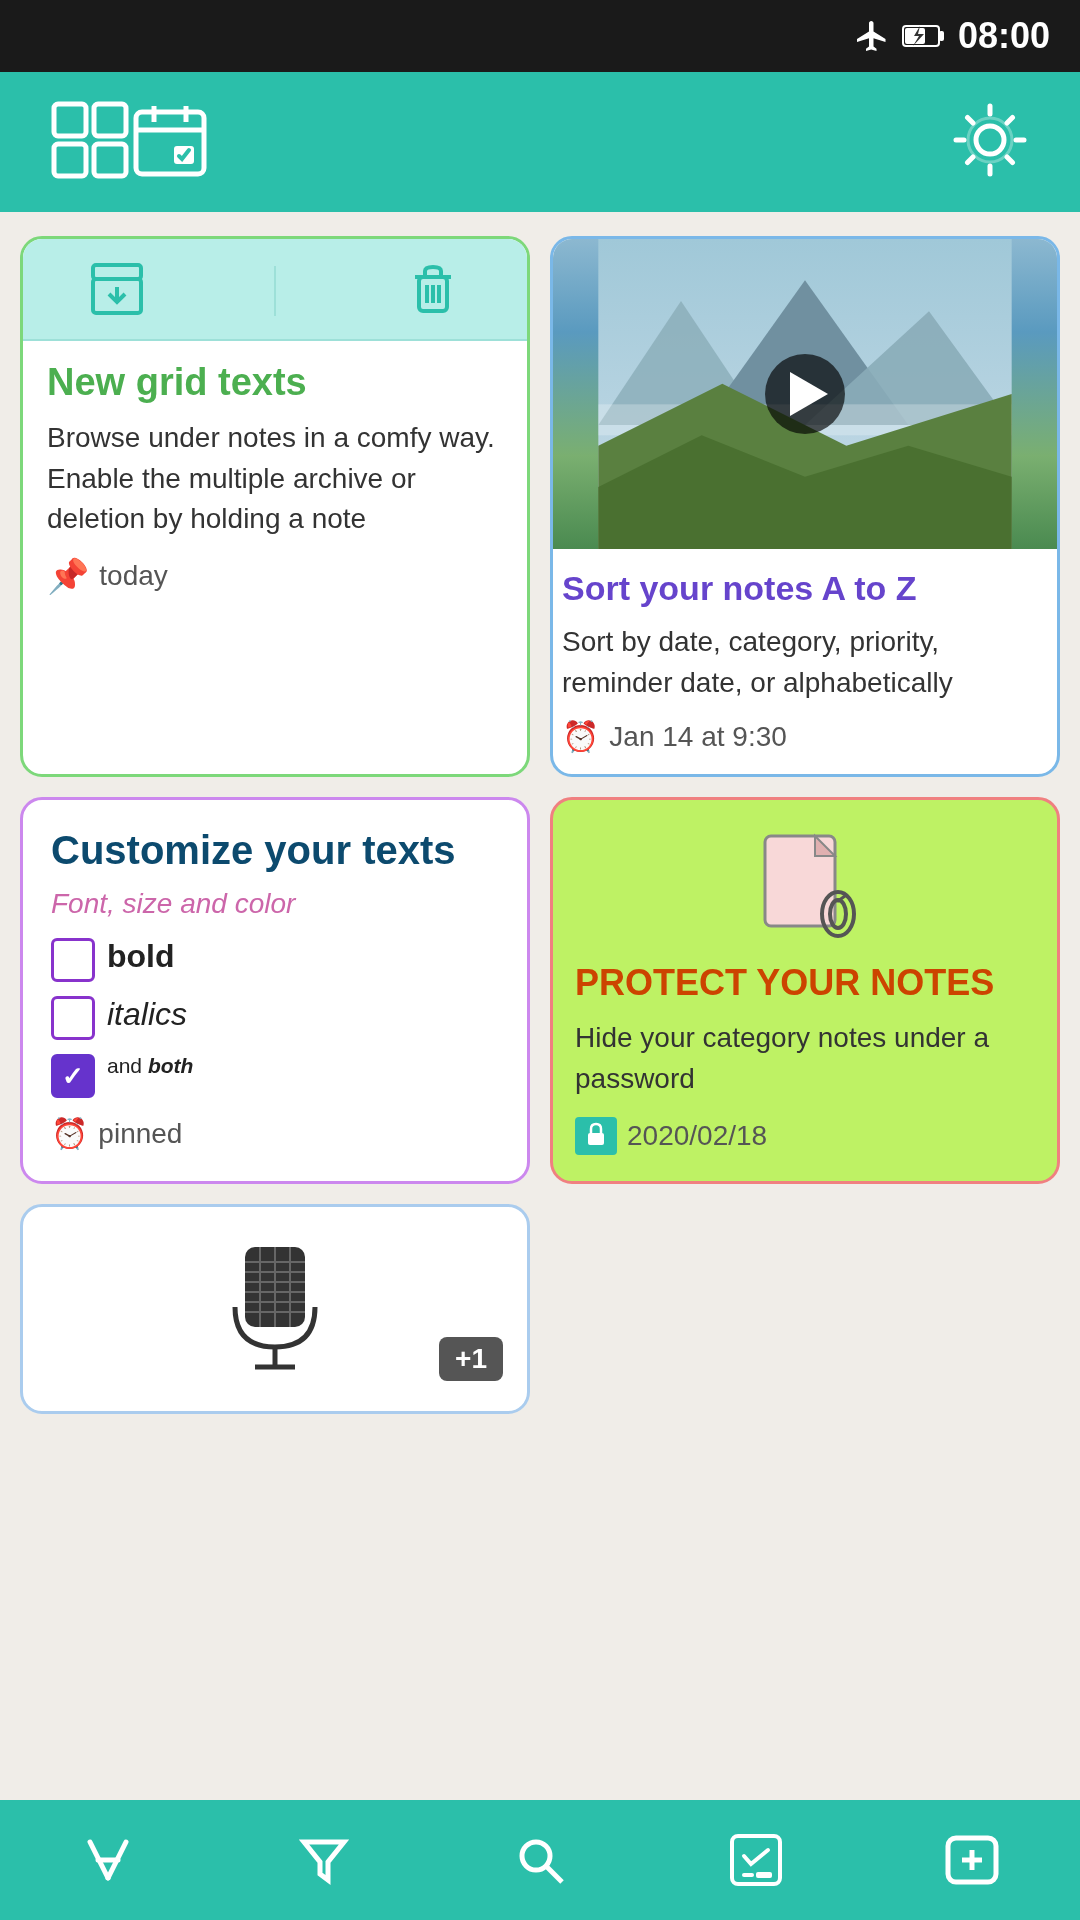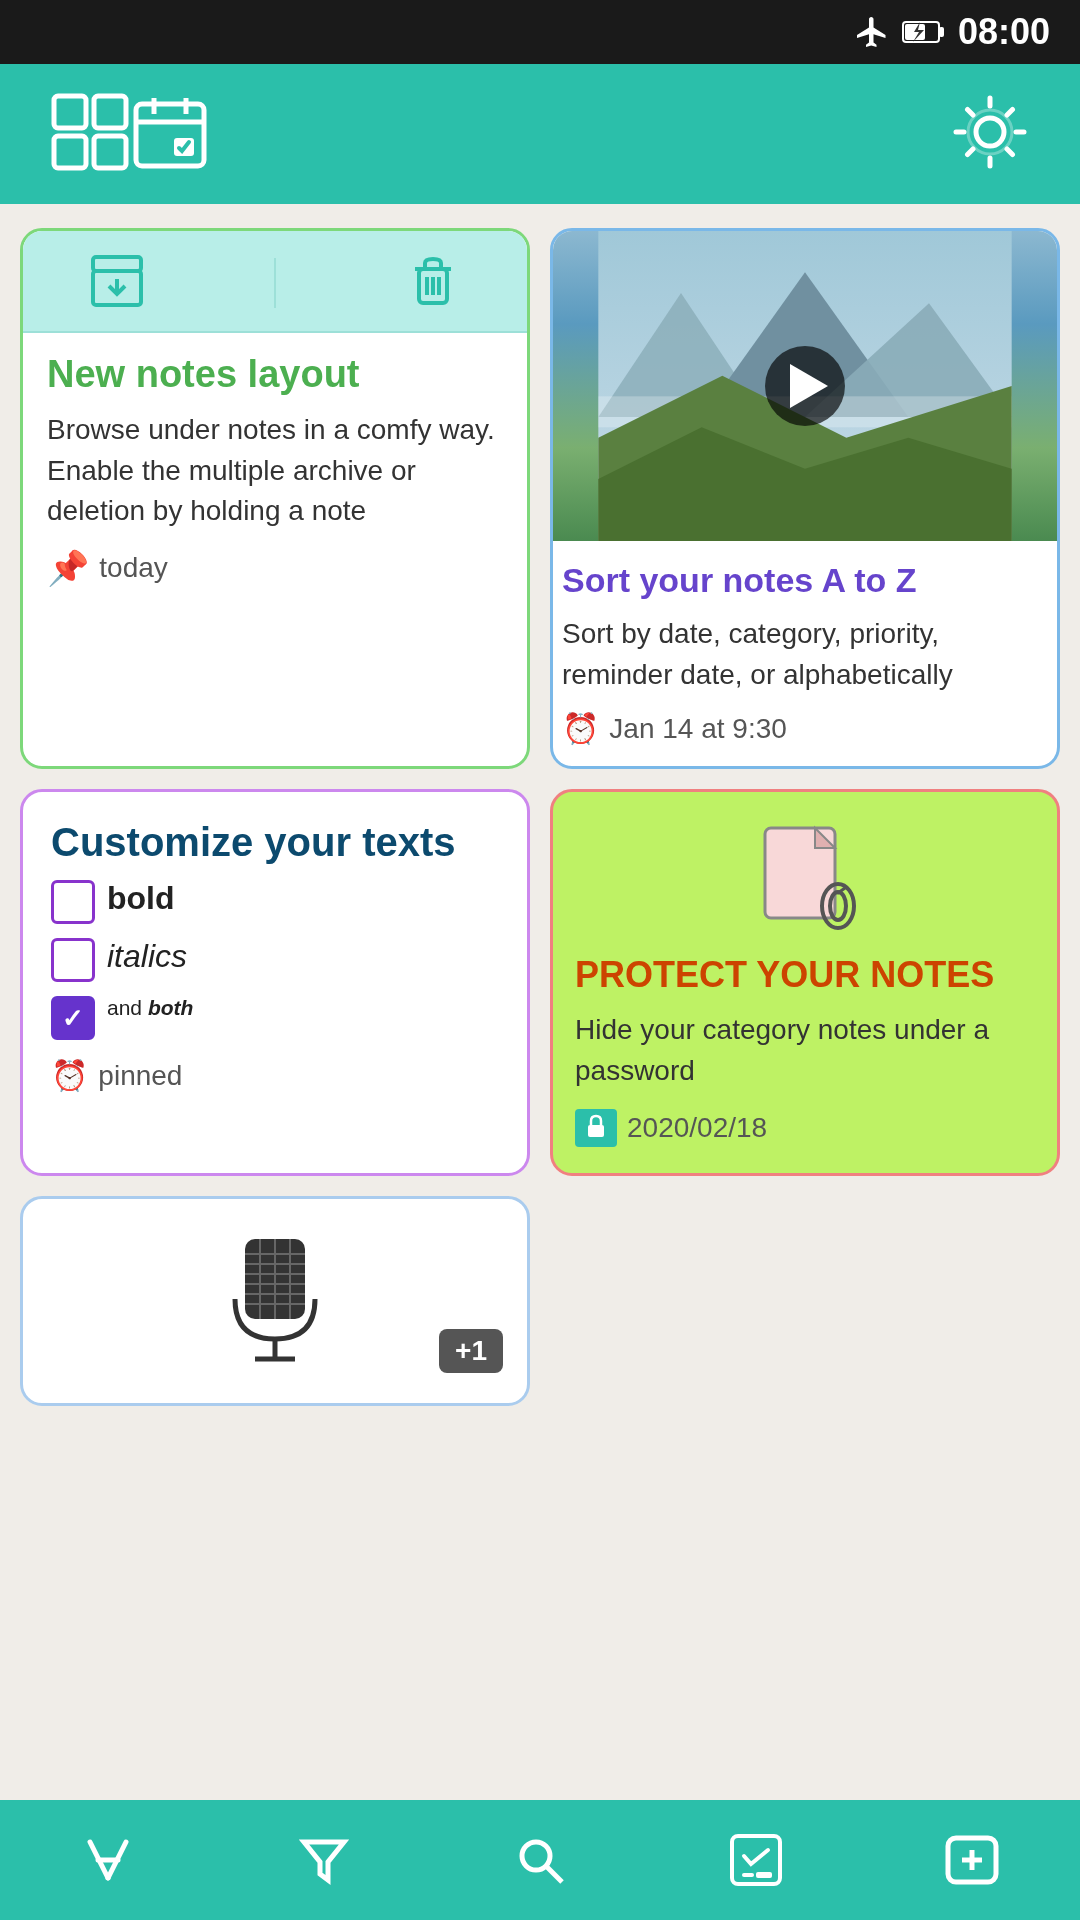--- a/index.html
+++ b/index.html
@@ -7,21 +7,21 @@
     body {
       width: 1080px;
       min-height: 1920px;
       background: #f0ede8;
       font-family: 'Georgia', serif;
       position: relative;
     }
     
     .status-bar {
       background: #1a1a1a;
-      height: 64px;
+      height: 72px;
       display: flex;
       align-items: center;
       justify-content: flex-end;
       padding: 0 30px;
       gap: 16px;
     }
     .status-bar-time {
       color: white;
       font-size: 36px;
       font-weight: bold;
@@ -337,21 +337,21 @@
           <polyline points="12,18 48,18"></polyline>
           <path d="M22 18 V12 Q22 8 30 8 Q38 8 38 12 V18"></path>
           <rect x="16" y="18" width="28" height="34" rx="4"></rect>
           <line x1="24" y1="26" x2="24" y2="44"></line>
           <line x1="30" y1="26" x2="30" y2="44"></line>
           <line x1="36" y1="26" x2="36" y2="44"></line>
         </svg>
       </div>
     </div>
     <div class="card-green-body">
-      <div class="card-title-green">New notes layout</div>
+      <div class="card-title-green">New grid texts</div>
       <div class="card-text">Browse under notes in a comfy way. Enable the multiple archive or deletion by holding a note</div>
       <div class="card-footer">
         <span style="font-size:34px;">📌</span>
         <span class="card-footer-text">today</span>
       </div>
     </div>
   </div>
 
   <div class="card card-blue">
     <div class="card-blue-img">
@@ -393,20 +393,21 @@
       <div class="card-footer">
         <span style="font-size:30px; color:#2bbfaa;">⏰</span>
         <span class="card-footer-text">Jan 14 at 9:30</span>
       </div>
     </div>
   </div>
 
   <div class="card card-purple">
     <div class="card-purple-body">
       <div class="card-title-purple">Customize your texts</div>
+      <div class="card-subtitle-purple">Font, size and color</div>
 
       <div class="checkbox-row">
         <div class="checkbox"></div>
         <span class="checkbox-label" style="font-weight:bold;">bold</span>
       </div>
 
       <div class="checkbox-row">
         <div class="checkbox"></div>
         <span class="checkbox-label checkbox-label-italic">italics</span>
       </div>

